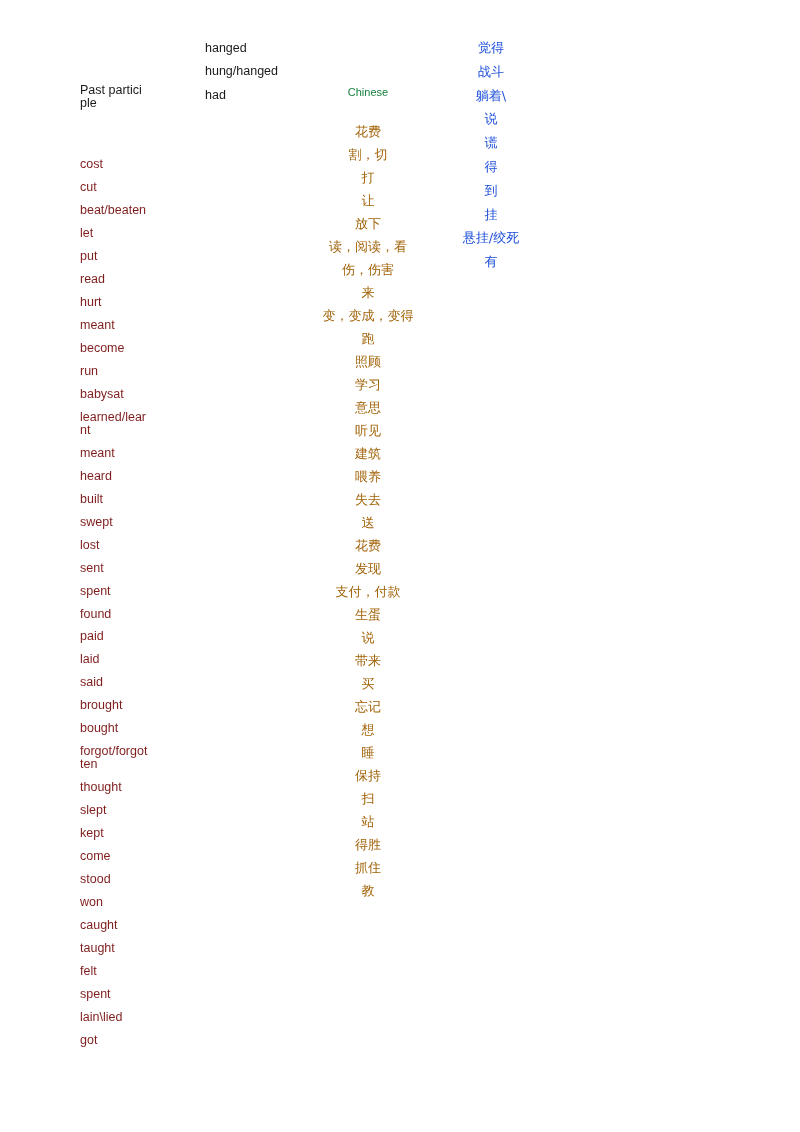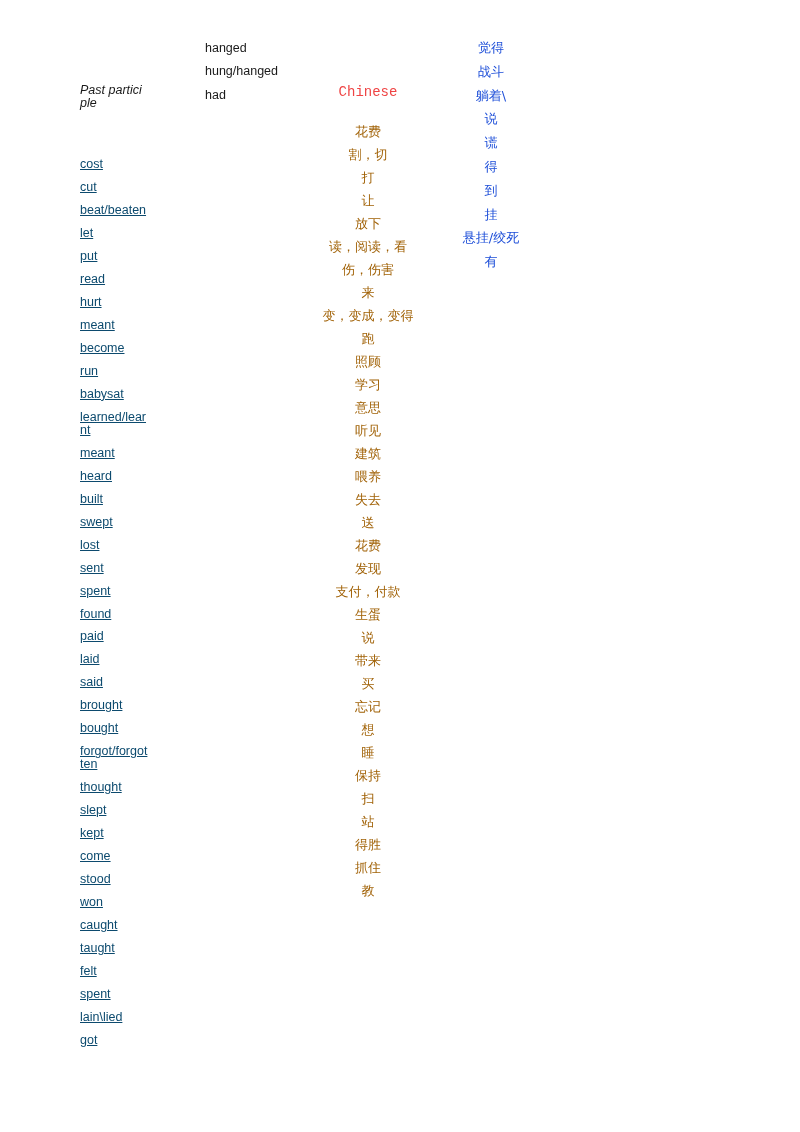--- a/index.html
+++ b/index.html
@@ -25,43 +25,41 @@
     height: 1132px;
     background: #ffffff;
   }
 
   
   .col-pp {
     position: absolute;
     left: 80px;
     top: 84px;
     width: 68px;
-    font-style: italic;
   }
   .col-pp .hdr {
     font-size: 12.5px;
     line-height: 12.8px;
     text-align: left;
     word-break: break-all;
     color: #1a1a1a;
   }
   .pp-list {
     position: absolute;
     left: 80px;
     top: 158px;
     width: 68px;
   }
   .pp-item {
     font-size: 12.5px;
     line-height: 12.8px;
-    color: #0c4a6e;
+    color: #7f1d1d;
     margin-bottom: 10.2px;
     word-break: break-all;
     text-align: left;
-    text-decoration: underline;
   }
 
   
   .col-stray {
     position: absolute;
     left: 172px;
     top: 42px;
     width: 110px;
   }
   .col-stray .s-item {
@@ -75,24 +73,24 @@
 
   
   .col-cn {
     position: absolute;
     left: 318px;
     top: 86px;
     width: 100px;
     text-align: center;
   }
   .col-cn .hdr {
-    font-size: 14px;
+    font-size: 11px;
     line-height: 13px;
-    font-family: Liberation Mono, monospace;
-    color: #ef4444;
+    font-family: Liberation Sans, sans-serif;
+    color: #15803d;
   }
   .cn-list {
     position: absolute;
     left: 318px;
     top: 124px;
     width: 100px;
     text-align: center;
   }
   .cn-item {
     font-family: "DejaVu Sans", "Liberation Sans", sans-serif;

